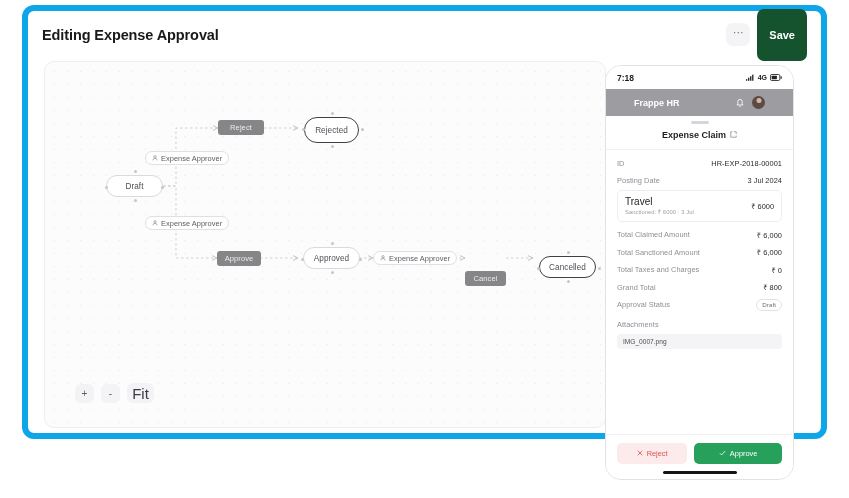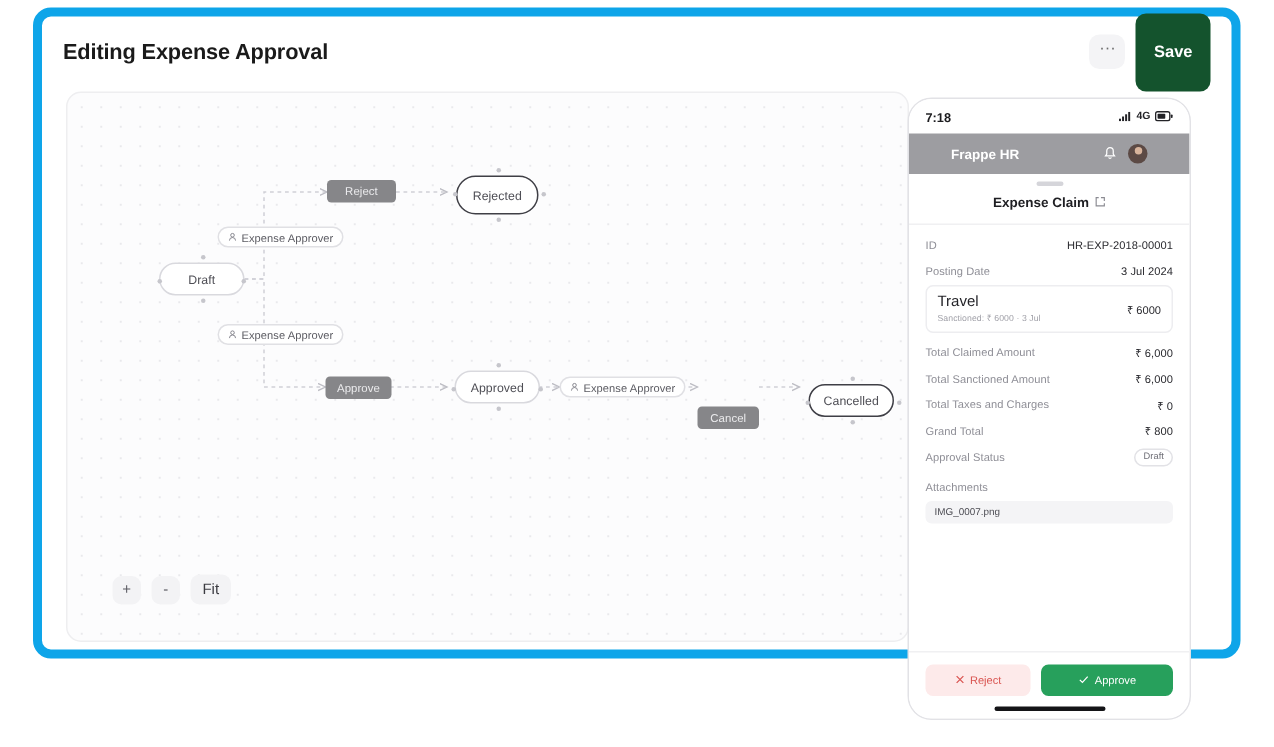--- a/index.html
+++ b/index.html
@@ -138,21 +138,21 @@
   .zoom-btn {
     background: #f3f3f5;
     border: none;
     border-radius: 6px;
     width: 19px; height: 19px;
     font-size: 10px; color: #5c5c63;
     display: flex; align-items: center; justify-content: center;
     cursor: pointer;
     font-family: "Liberation Sans", sans-serif;
   }
-  .zoom-btn.fit { width: 27px; height: 20px; font-size: 10px; color: #3b3b41; }
+  .zoom-btn.fit { width: 27px; height: 20px; font-size: 15px; color: #3b3b41; }
 
   
   .phone {
     position: absolute;
     left: 605px; top: 65px;
     width: 189px; height: 415px;
     background: #ffffff;
     border: 1px solid #e2e2e6;
     border-radius: 16px;
     overflow: hidden;

